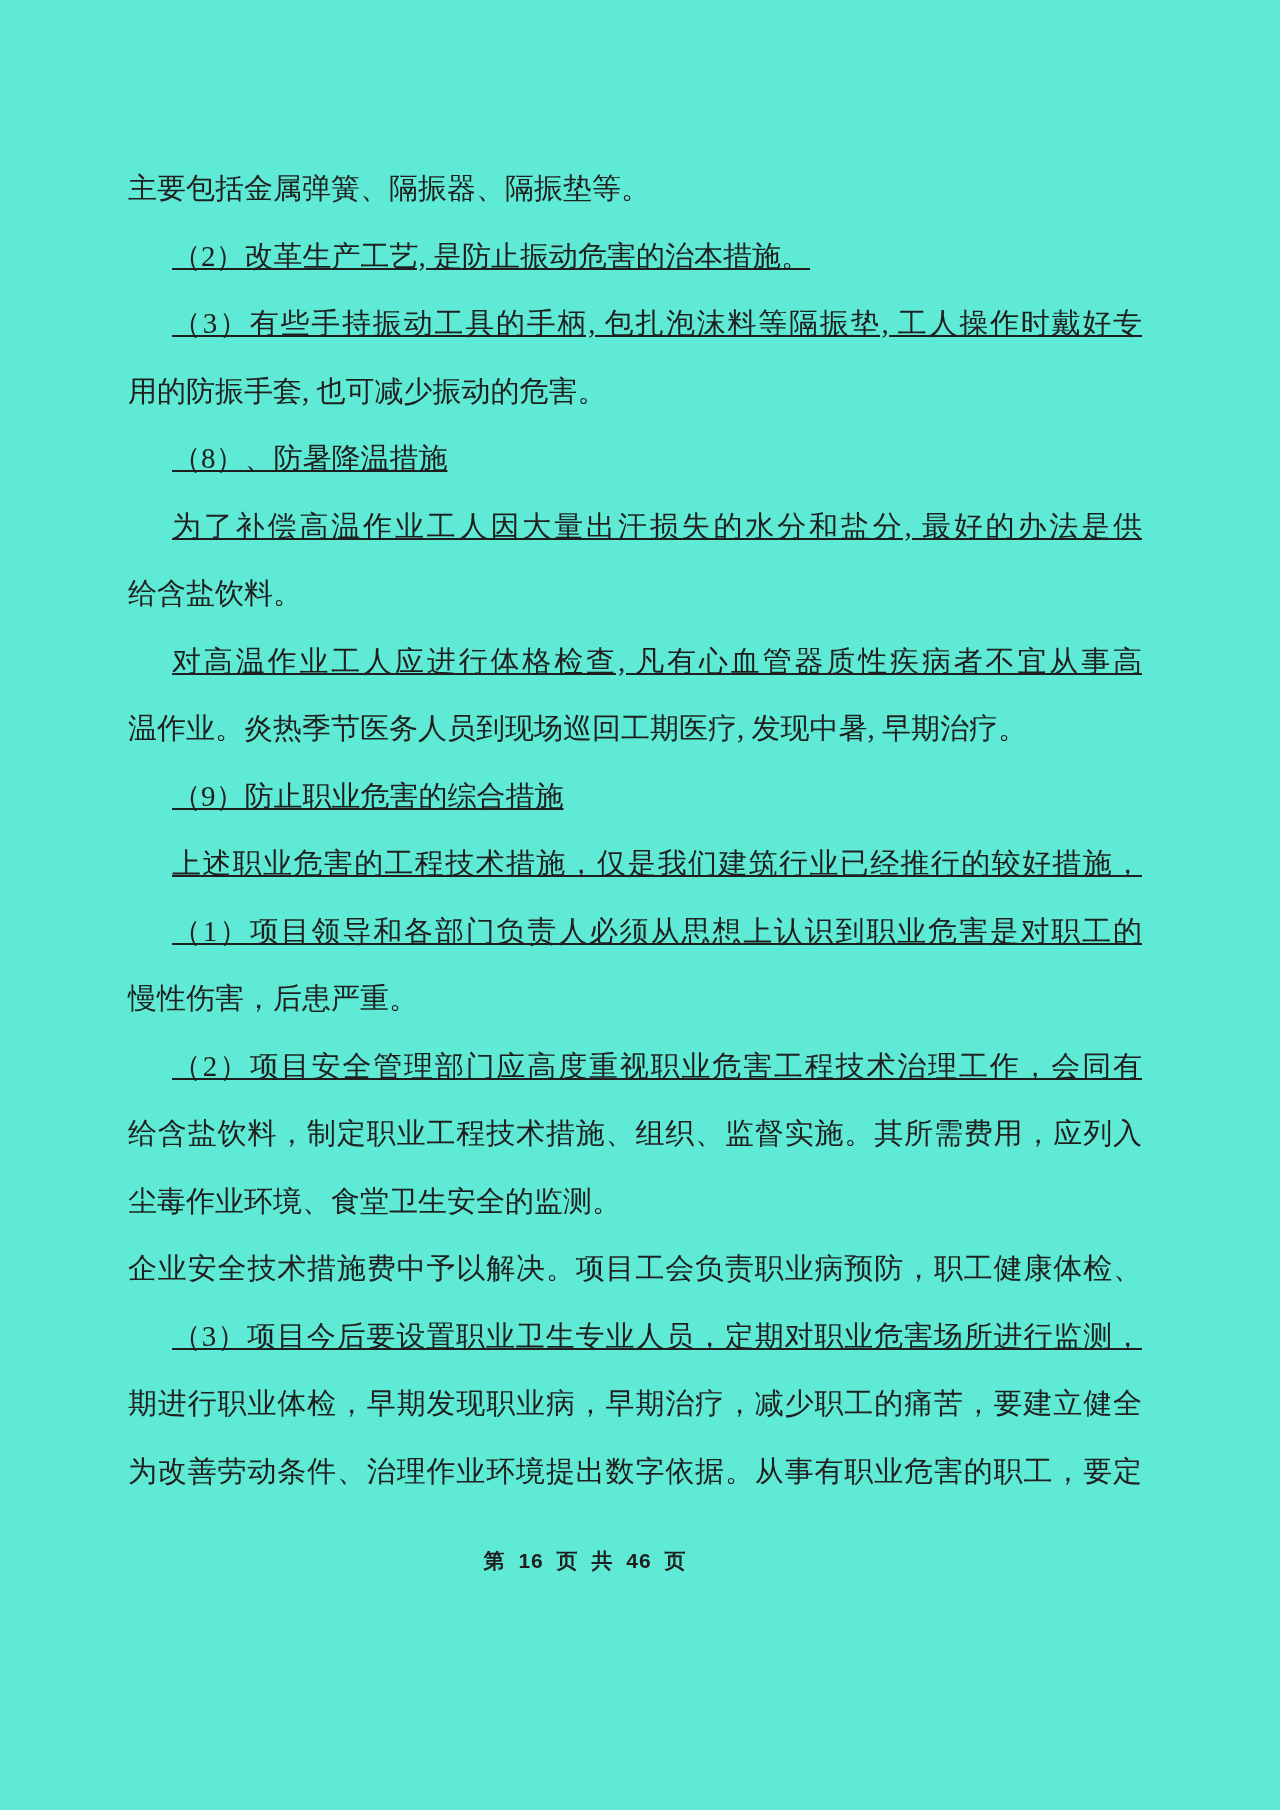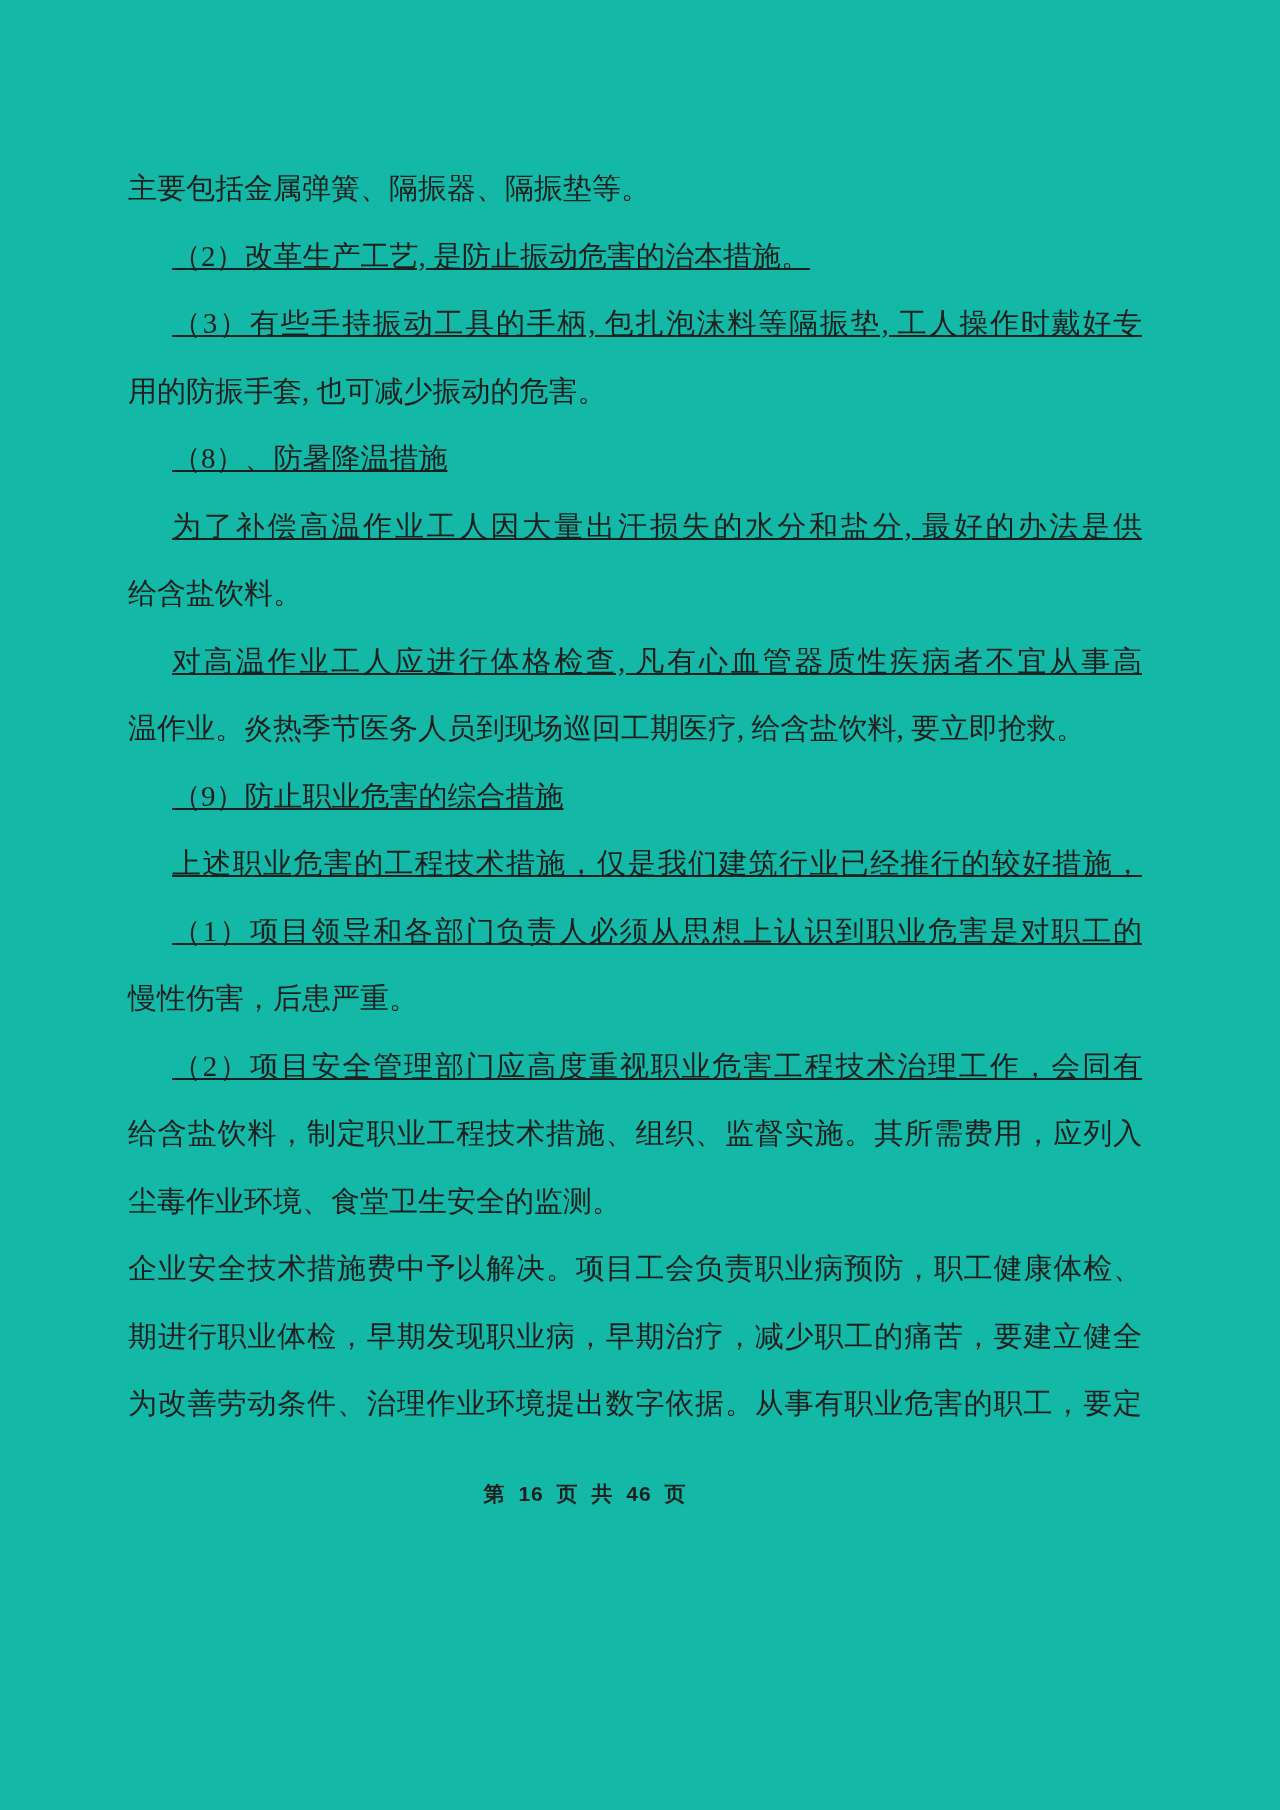--- a/index.html
+++ b/index.html
@@ -4,21 +4,21 @@
 <style>
   html, body {
     margin: 0;
     padding: 0;
     background: #ffffff;
   }
   .page {
     position: relative;
     width: 1280px;
     height: 1810px;
-    background: #14b8a6;
+    background: #5eead4;
     overflow: hidden;
     font-family: "Liberation Serif", "DejaVu Serif", serif;
   }
   .doc-body {
     padding: 155px 138px 0 128px;
   }
   .line {
     font-size: 29px;
     line-height: 67.5px;
     color: #1f1f1f;
@@ -54,28 +54,29 @@
 <div class="page">
   <div class="doc-body" id="doc-body">
       <div class="line">主要包括金属弹簧、隔振器、隔振垫等。</div>
       <div class="line indent">（2）改革生产工艺, 是防止振动危害的治本措施。</div>
       <div class="line indent justify">（3）有些手持振动工具的手柄, 包扎泡沫料等隔振垫, 工人操作时戴好专</div>
       <div class="line">用的防振手套, 也可减少振动的危害。</div>
       <div class="line indent">（8）、防暑降温措施</div>
       <div class="line indent justify">为了补偿高温作业工人因大量出汗损失的水分和盐分, 最好的办法是供</div>
       <div class="line">给含盐饮料。</div>
       <div class="line indent justify">对高温作业工人应进行体格检查, 凡有心血管器质性疾病者不宜从事高</div>
-      <div class="line">温作业。炎热季节医务人员到现场巡回工期医疗, 给含盐饮料, 要立即抢救。</div>
+      <div class="line">温作业。炎热季节医务人员到现场巡回工期医疗, 发现中暑, 早期治疗。</div>
       <div class="line indent">（9）防止职业危害的综合措施</div>
       <div class="line indent justify">上述职业危害的工程技术措施，仅是我们建筑行业已经推行的较好措施，</div>
       <div class="line indent justify">（1）项目领导和各部门负责人必须从思想上认识到职业危害是对职工的</div>
       <div class="line">慢性伤害，后患严重。</div>
       <div class="line indent justify">（2）项目安全管理部门应高度重视职业危害工程技术治理工作，会同有</div>
       <div class="line justify">给含盐饮料，制定职业工程技术措施、组织、监督实施。其所需费用，应列入</div>
       <div class="line">尘毒作业环境、食堂卫生安全的监测。</div>
       <div class="line justify">企业安全技术措施费中予以解决。项目工会负责职业病预防，职工健康体检、</div>
+      <div class="line indent justify">（3）项目今后要设置职业卫生专业人员，定期对职业危害场所进行监测，</div>
       <div class="line justify">期进行职业体检，早期发现职业病，早期治疗，减少职工的痛苦，要建立健全</div>
       <div class="line justify">为改善劳动条件、治理作业环境提出数字依据。从事有职业危害的职工，要定</div>
     </div>
   <div class="page-footer">
     <span>第 16 页 共 46 页</span>
   </div>
 </div>
 
 </body></html>

